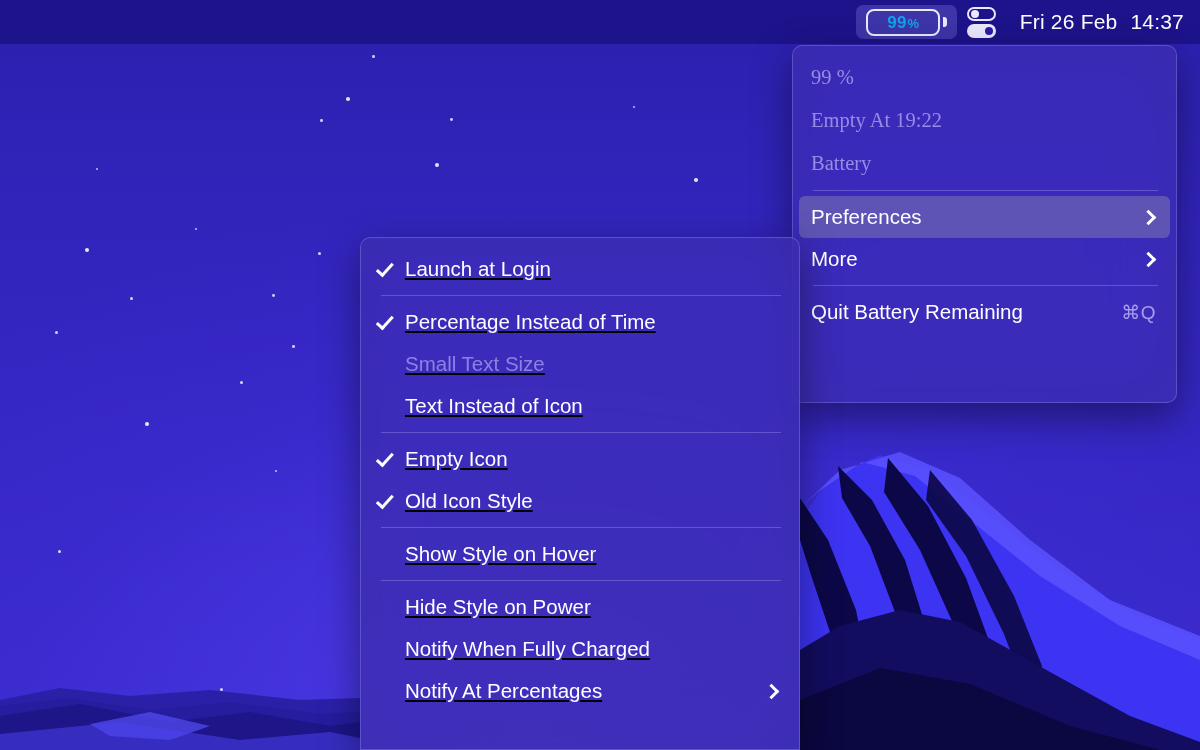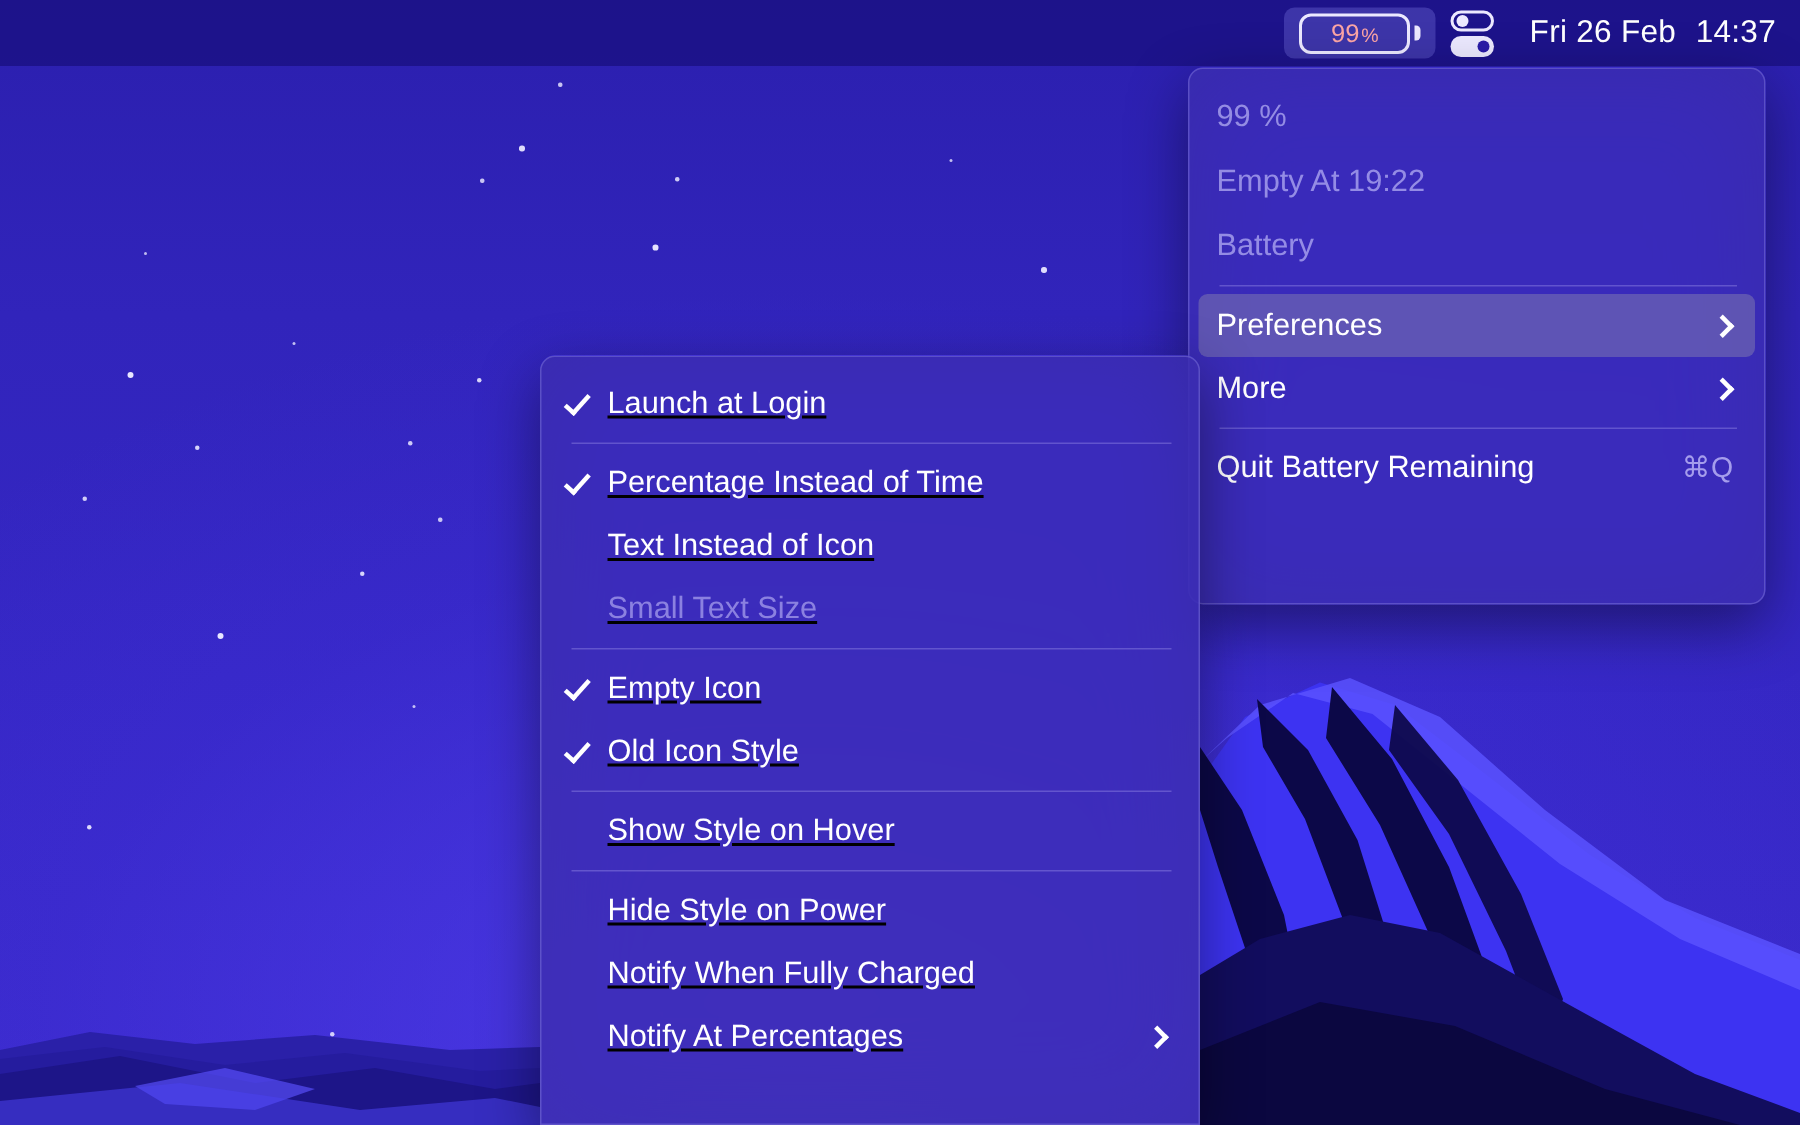--- a/index.html
+++ b/index.html
@@ -41,21 +41,21 @@
   }
   .mb-item.active{ background:rgba(155,150,255,.26); }
 
   
   .battery{ display:flex; align-items:center; }
   .battery-body{
     width:74px; height:27px; border:2.4px solid #ece9ff; border-radius:8px;
     display:flex; align-items:center; justify-content:center;
   }
   .battery-pct{
-    color:#fca5a5; font-size:17px; font-weight:400; letter-spacing:.1px;
+    color:#0ea5e9; font-size:17px; font-weight:700; letter-spacing:.1px;
     line-height:1; white-space:nowrap;
   }
   .battery-pct .sym{ font-size:13px; margin-left:1px; }
   .battery-nub{
     width:4px; height:10px; background:#ece9ff; border-radius:0 3px 3px 0;
     margin-left:2.5px;
   }
 
   
   .ctrl-center{ display:flex; flex-direction:column; gap:3px; }
@@ -102,21 +102,21 @@
     display:flex; align-items:center;
     height:42px;
     margin:0 6px;
     padding:0 12px;
     border-radius:6px;
     color:#ffffff;
     font-size:20.5px;
     font-weight:400;
     white-space:nowrap;
   }
-  .menu-row.info{ color:rgba(205,200,255,.62); height:43px; }
+  .menu-row.info{ color:rgba(205,200,255,.62); height:43px;font-family:Liberation Serif, serif; }
   .menu-row.disabled{ color:rgba(205,200,255,.55); }
   .menu-row.highlight{ background:rgba(140,136,175,.45); }
 
   .row-label{ flex:1; }
   .row-shortcut{
     color:rgba(208,203,255,.72); font-size:19px; letter-spacing:.5px;
     padding-right:2px;
   }
   .chev{
     width:11px; height:11px;
@@ -261,27 +261,27 @@
         </span>
         <span class="row-label">Launch at Login</span>
       </div>
       <div class="menu-sep"></div>
       <div class="menu-row">
         <span class="check-slot">
           <span class="check-mark"></span>
         </span>
         <span class="row-label">Percentage Instead of Time</span>
       </div>
+      <div class="menu-row disabled">
+        <span class="check-slot"></span>
+        <span class="row-label">Small Text Size</span>
+      </div>
       <div class="menu-row">
         <span class="check-slot"></span>
         <span class="row-label">Text Instead of Icon</span>
-      </div>
-      <div class="menu-row disabled">
-        <span class="check-slot"></span>
-        <span class="row-label">Small Text Size</span>
       </div>
       <div class="menu-sep"></div>
       <div class="menu-row">
         <span class="check-slot">
           <span class="check-mark"></span>
         </span>
         <span class="row-label">Empty Icon</span>
       </div>
       <div class="menu-row">
         <span class="check-slot">

